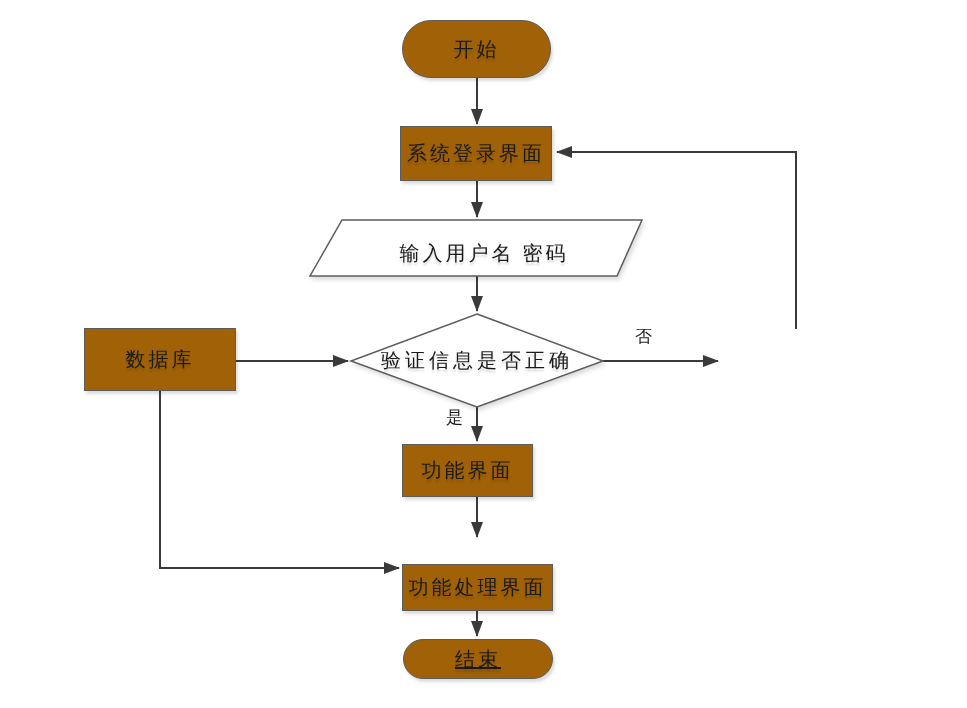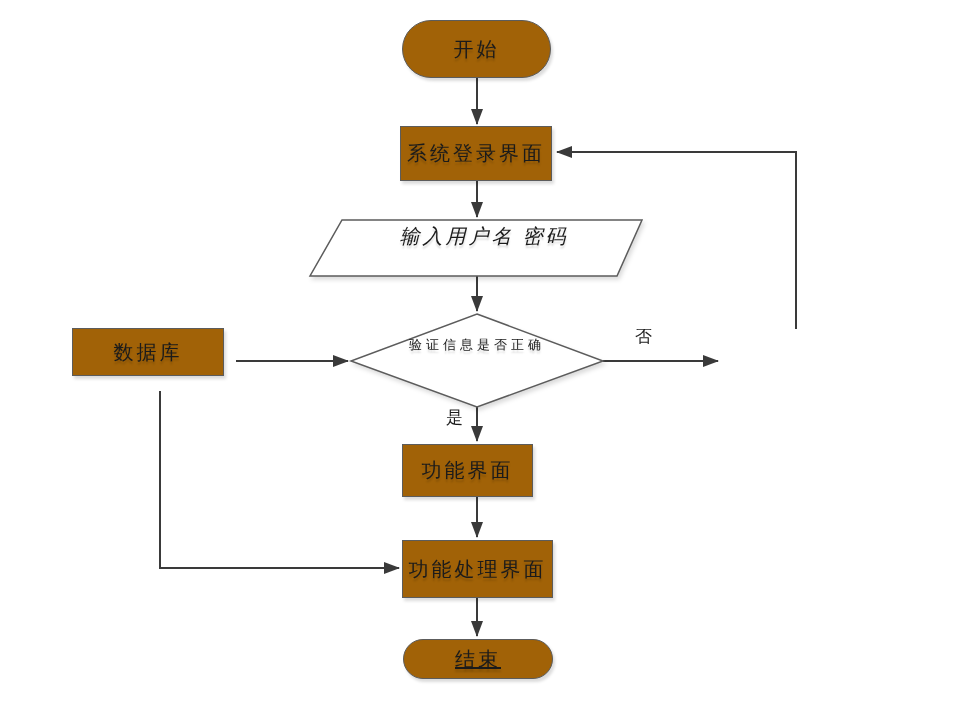--- a/index.html
+++ b/index.html
@@ -96,34 +96,34 @@
   </svg>
 
   <div class="node terminator" style="left:402px;top:20px;width:149px;height:58px;">
     <span>开始</span>
   </div>
 
   <div class="node" style="left:400px;top:126px;width:152px;height:55px;">
     <span>系统登录界面</span>
   </div>
 
-  <div class="float-label lbl" style="left:340px;top:216px;width:288px;height:40px;font-style:italic;">输入用户名 密码</div>
+  <div class="float-label lbl" style="left:340px;top:233px;width:288px;height:40px;">输入用户名 密码</div>
 
-  <div class="float-label lbl" style="left:351px;top:298px;width:252px;height:93px;font-size:13px;letter-spacing:4px;">验证信息是否正确</div>
+  <div class="float-label lbl" style="left:351px;top:314px;width:252px;height:93px;font-size:20px;letter-spacing:4px;">验证信息是否正确</div>
 
-  <div class="node" style="left:72px;top:328px;width:152px;height:48px;">
+  <div class="node" style="left:84px;top:328px;width:152px;height:63px;">
     <span>数据库</span>
   </div>
 
 
   <div class="node" style="left:402px;top:444px;width:131px;height:53px;">
     <span>功能界面</span>
   </div>
 
-  <div class="node" style="left:402px;top:540px;width:151px;height:58px;">
+  <div class="node" style="left:402px;top:564px;width:151px;height:47px;">
     <span>功能处理界面</span>
   </div>
 
   <div class="node terminator" style="left:403px;top:639px;width:150px;height:40px;border-radius:28px;text-decoration:underline;">
     <span>结束</span>
   </div>
 
   <div class="edge-label" style="left:635px;top:325px;">否</div>
   <div class="edge-label" style="left:446px;top:406px;">是</div>
 

